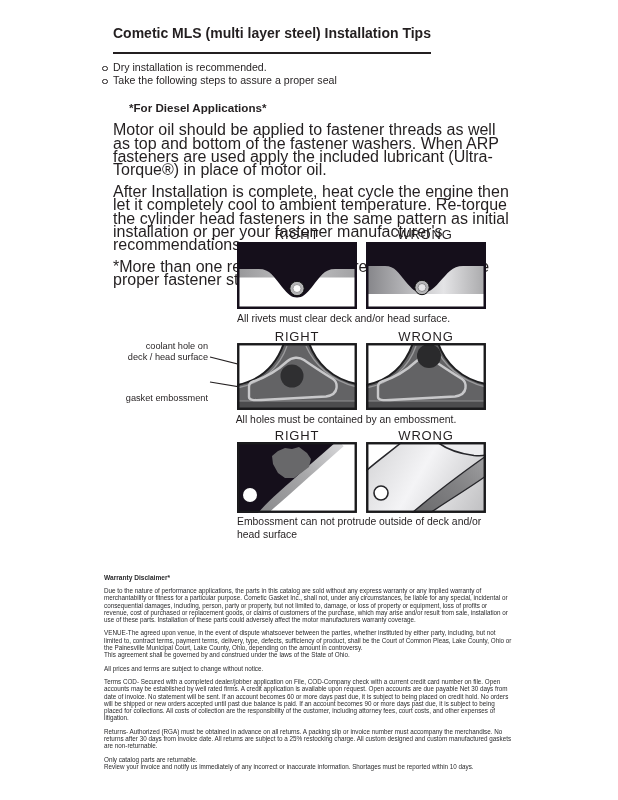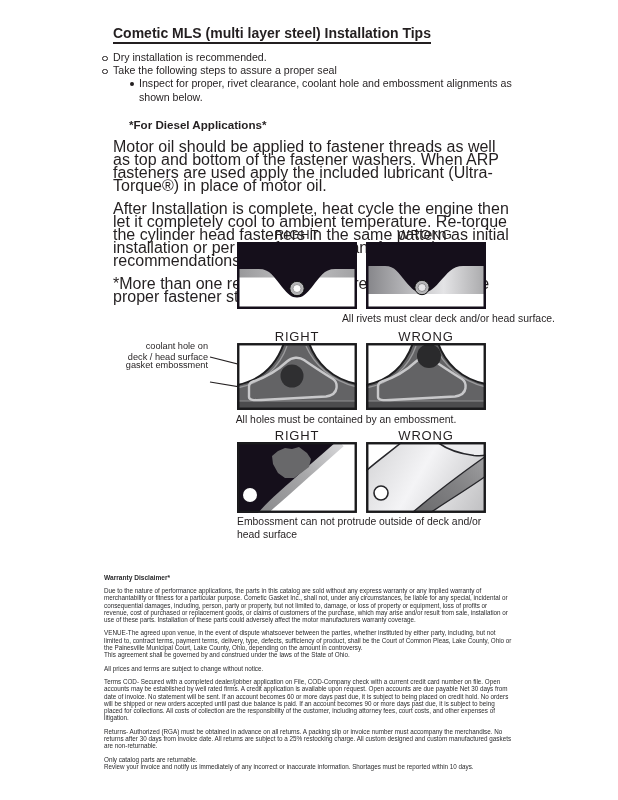--- a/index.html
+++ b/index.html
@@ -9,21 +9,21 @@
     background:#ffffff;
     font-family:"Liberation Sans","DejaVu Sans",sans-serif;
     color:#231f20;
     overflow:hidden;
   }
   
   .intro{position:absolute;left:113px;top:24px;width:400px;}
   .doc-title{
     display:inline-block;margin:0 0 7px 0;
     font-size:14px;font-weight:bold;
-    border-bottom:2px solid #231f20;padding-bottom:1px;
+    border-bottom:2px solid #231f20;padding-bottom:11px;
   }
   .tips-list,.tips-sublist{list-style:none;margin:0;padding:0;}
   .tips-list>li{position:relative;font-size:10.6px;line-height:13.2px;}
   .tips-list>li::before{
     content:"";position:absolute;left:-11px;top:4.5px;
     width:3.5px;height:3.5px;border:1px solid #231f20;border-radius:50%;
   }
   .tips-sublist{margin-left:26px;}
   .tips-sublist>li{position:relative;font-size:10.6px;line-height:13.2px;}
   .tips-sublist>li::before{
@@ -59,21 +59,20 @@
 <body>
 
 <div class="page">
 
   <div class="intro">
     <h1 class="doc-title">Cometic MLS (multi layer steel) Installation Tips</h1>
     <ul class="tips-list">
       <li><span>Dry installation is recommended.</span></li>
       <li><span>Take the following steps to assure a proper seal</span>
         <ul class="tips-sublist">
-          <li><span>Inspect for proper, rivet clearance, coolant hole and embossment alignments as shown below.</span></li>
         </ul>
       </li>
     </ul>
     <h2 class="diesel-heading">*For Diesel Applications*</h2>
     <p class="body-para">Motor oil should be applied to fastener threads as well as top and bottom of the fastener washers. When ARP fasteners are used apply the included lubricant (Ultra-Torque®) in place of motor oil.</p>
     <p class="body-para">After Installation is complete, heat cycle the engine then let it completely cool to ambient temperature. Re-torque the cylinder head fasteners in the same pattern as initial installation or per your fastener manufacturer's recommendations.</p>
     <p class="body-para">*More than one re-torque may be required to achieve proper fastener stretch*</p>
   </div>
 
   <div class="dg-header" style="left:237px;top:227px;">RIGHT</div>
@@ -104,30 +103,30 @@
       </linearGradient>
     </defs>
     <rect x="0" y="0" width="120" height="67" fill="#ffffff"></rect>
     <rect x="1.5" y="24" width="117" height="28" fill="url(#r1wg)"></rect>
     <path d="M0,0 H120 V24 H97 C86,24 82,31 73,40.5 C67,47.5 62.5,50.5 56,50.5 C49.5,50.5 46,47 40,40 C32,30.5 29,24 19,24 H0 Z" fill="#150f1b"></path>
     <circle cx="56" cy="45.5" r="7.2" fill="#b4b4b6" stroke="#0d0d0e" stroke-width="1"></circle>
     <circle cx="56" cy="45.5" r="4" fill="#e6e6e8" stroke="#77777a" stroke-width="0.8"></circle>
     <rect x="1.25" y="1.25" width="117.5" height="64.5" fill="none" stroke="#150f1b" stroke-width="2.5"></rect>
   </svg>
 
-  <div class="dg-caption" style="left:255px;top:313px;width:300px;text-align:right;">All rivets must clear deck and/or head surface.</div>
+  <div class="dg-caption" style="left:237px;top:313px;width:300px;">All rivets must clear deck and/or head surface.</div>
 
   <div class="dg-header" style="left:237px;top:329px;">RIGHT</div>
   <div class="dg-header" style="left:366px;top:329px;">WRONG</div>
 
   <div class="dg-annotation" style="top:341px;">
     <span>coolant hole on</span><br>
     <span>deck / head surface</span>
   </div>
-  <div class="dg-annotation" style="top:360px;">gasket embossment</div>
+  <div class="dg-annotation" style="top:393px;">gasket embossment</div>
 
   <svg class="leader-svg" width="92" height="52" viewBox="0 0 92 52">
     <path d="M2,11 L85,32" stroke="#231f20" stroke-width="1.1" fill="none"></path>
     <path d="M2,36 L56,45" stroke="#231f20" stroke-width="1.1" fill="none"></path>
   </svg>
 
   <svg class="dg-box" style="left:237px;top:343px;" width="120" height="67" viewBox="0 0 120 67">
     <rect x="0" y="0" width="120" height="67" fill="#ffffff"></rect>
     <path d="M0,67 L0,42 C26,37 40,20 47,0 L72,0 C79,20 95,36 120,41 L120,67 Z" fill="#636365"></path>
     <rect x="0" y="58" width="120" height="9" fill="#4c4c4e"></rect>

